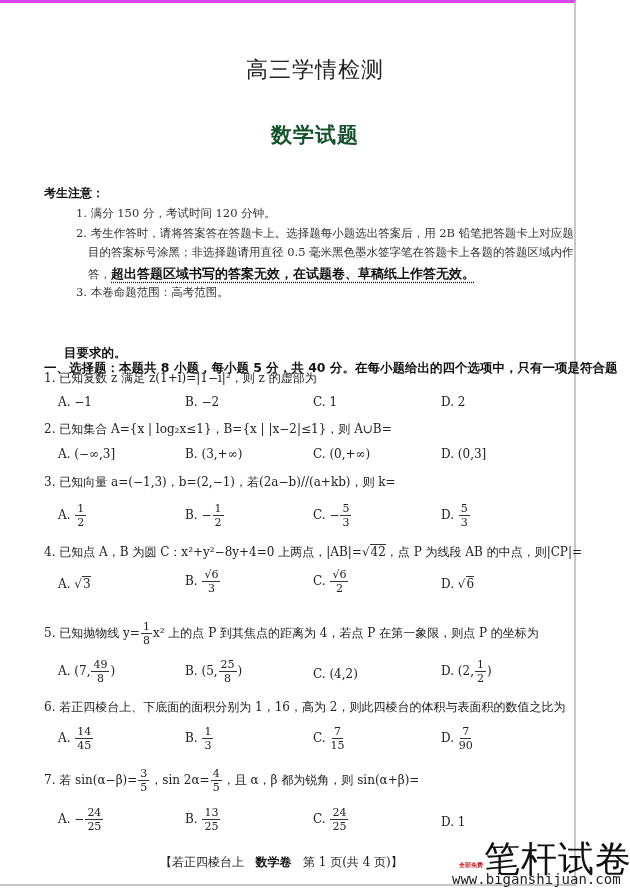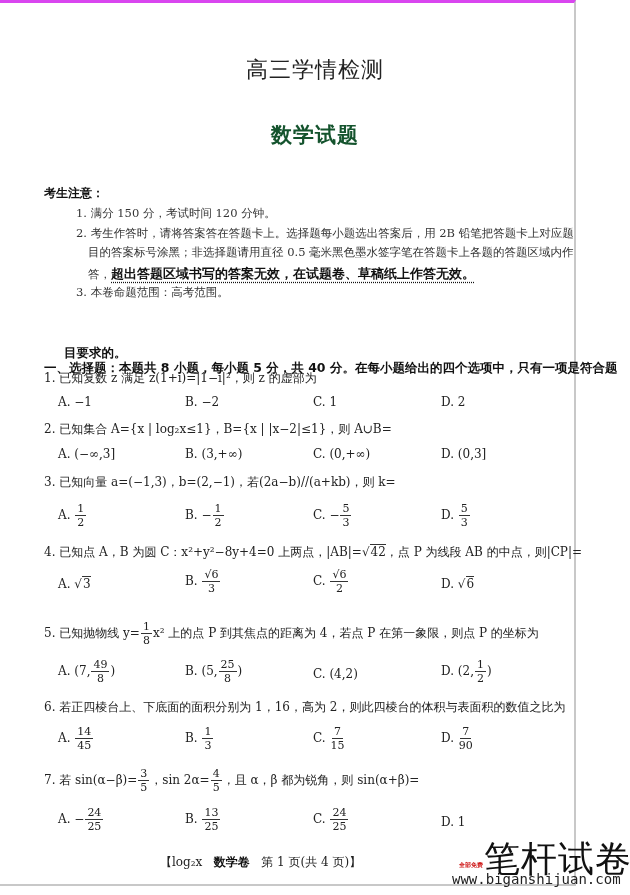--- a/index.html
+++ b/index.html
@@ -241,19 +241,19 @@
         <span class="num">24</span>
         <span class="den">25</span>
       </span>
   </div>
   <div class="abs opt" style="left:441px; top:812px;">
     <span>D.</span>
     <span>1</span>
   </div>
 
   <div class="abs footer">
-    <span>【log₂x</span>&nbsp;&nbsp;&nbsp;<b>数学卷</b>&nbsp;&nbsp;&nbsp;<span>第 1 页(共 4 页)】</span>
+    <span>【若正四棱台上</span>&nbsp;&nbsp;&nbsp;<b>数学卷</b>&nbsp;&nbsp;&nbsp;<span>第 1 页(共 4 页)】</span>
   </div>
 
   <div class="abs wm-cn">笔杆试卷</div>
   <div class="abs wm-red">全部免费</div>
   <div class="abs wm-url">www.biganshijuan.com</div>
 </div>
 
 </body></html>

